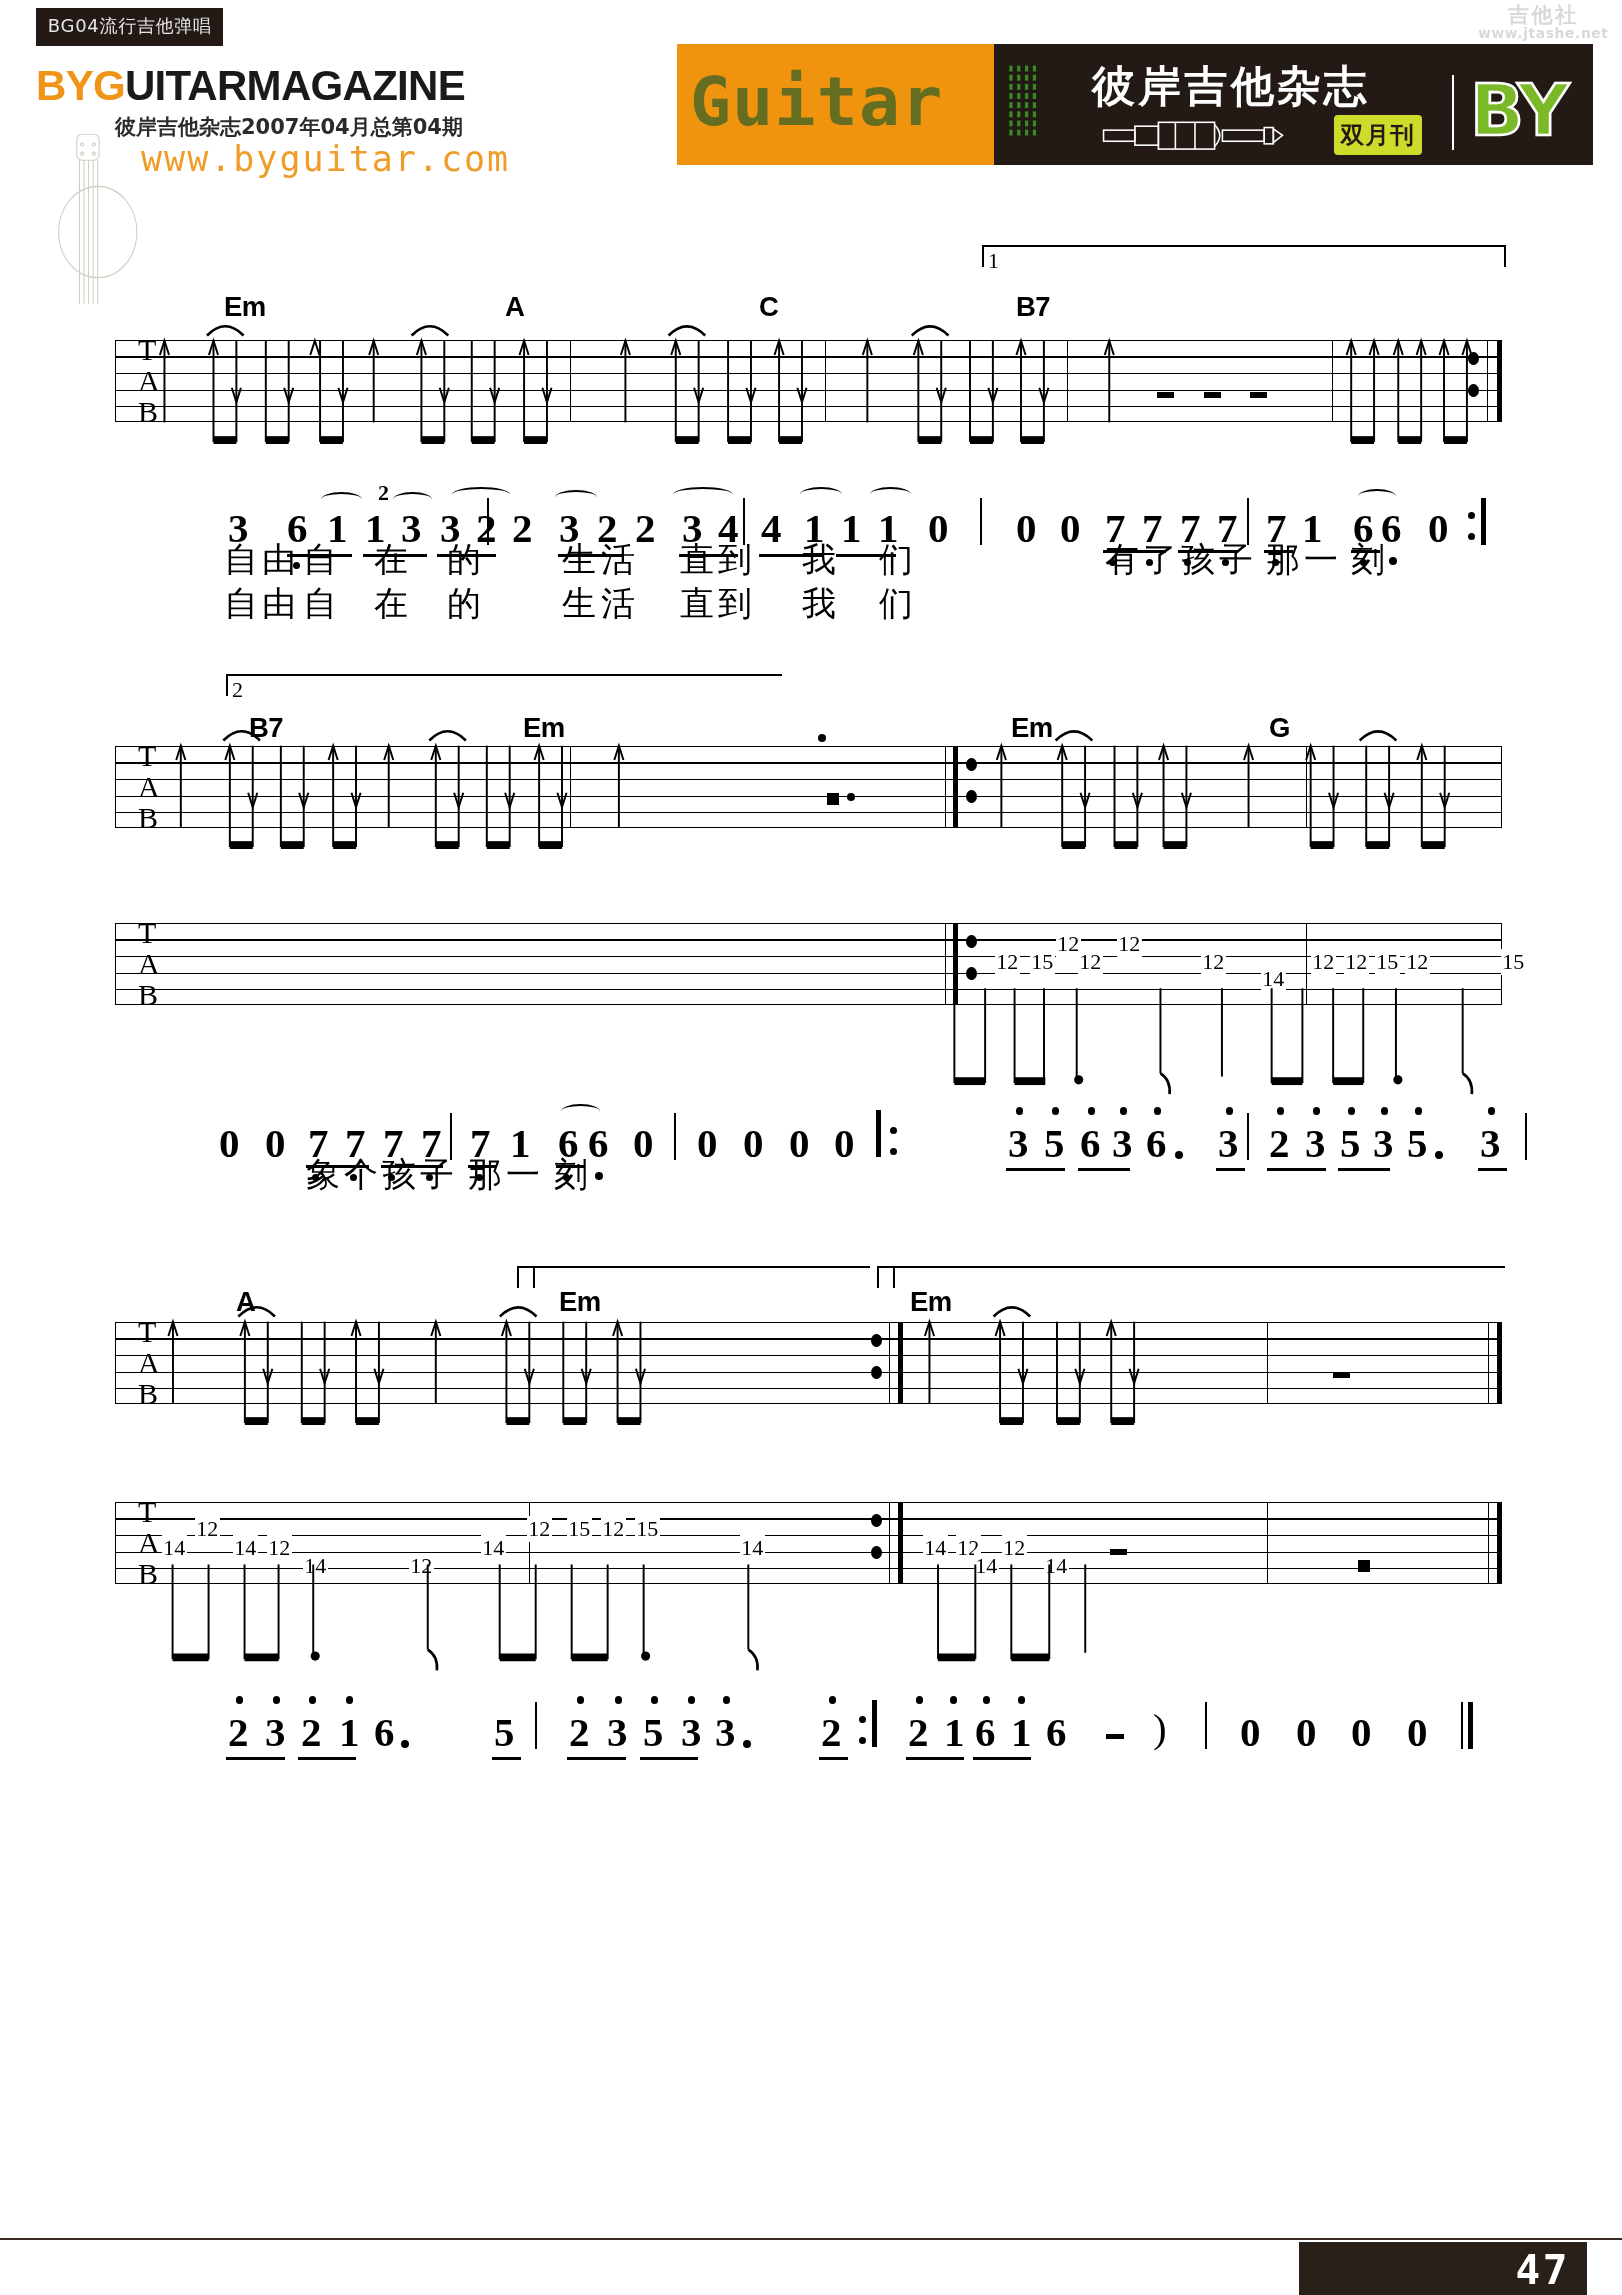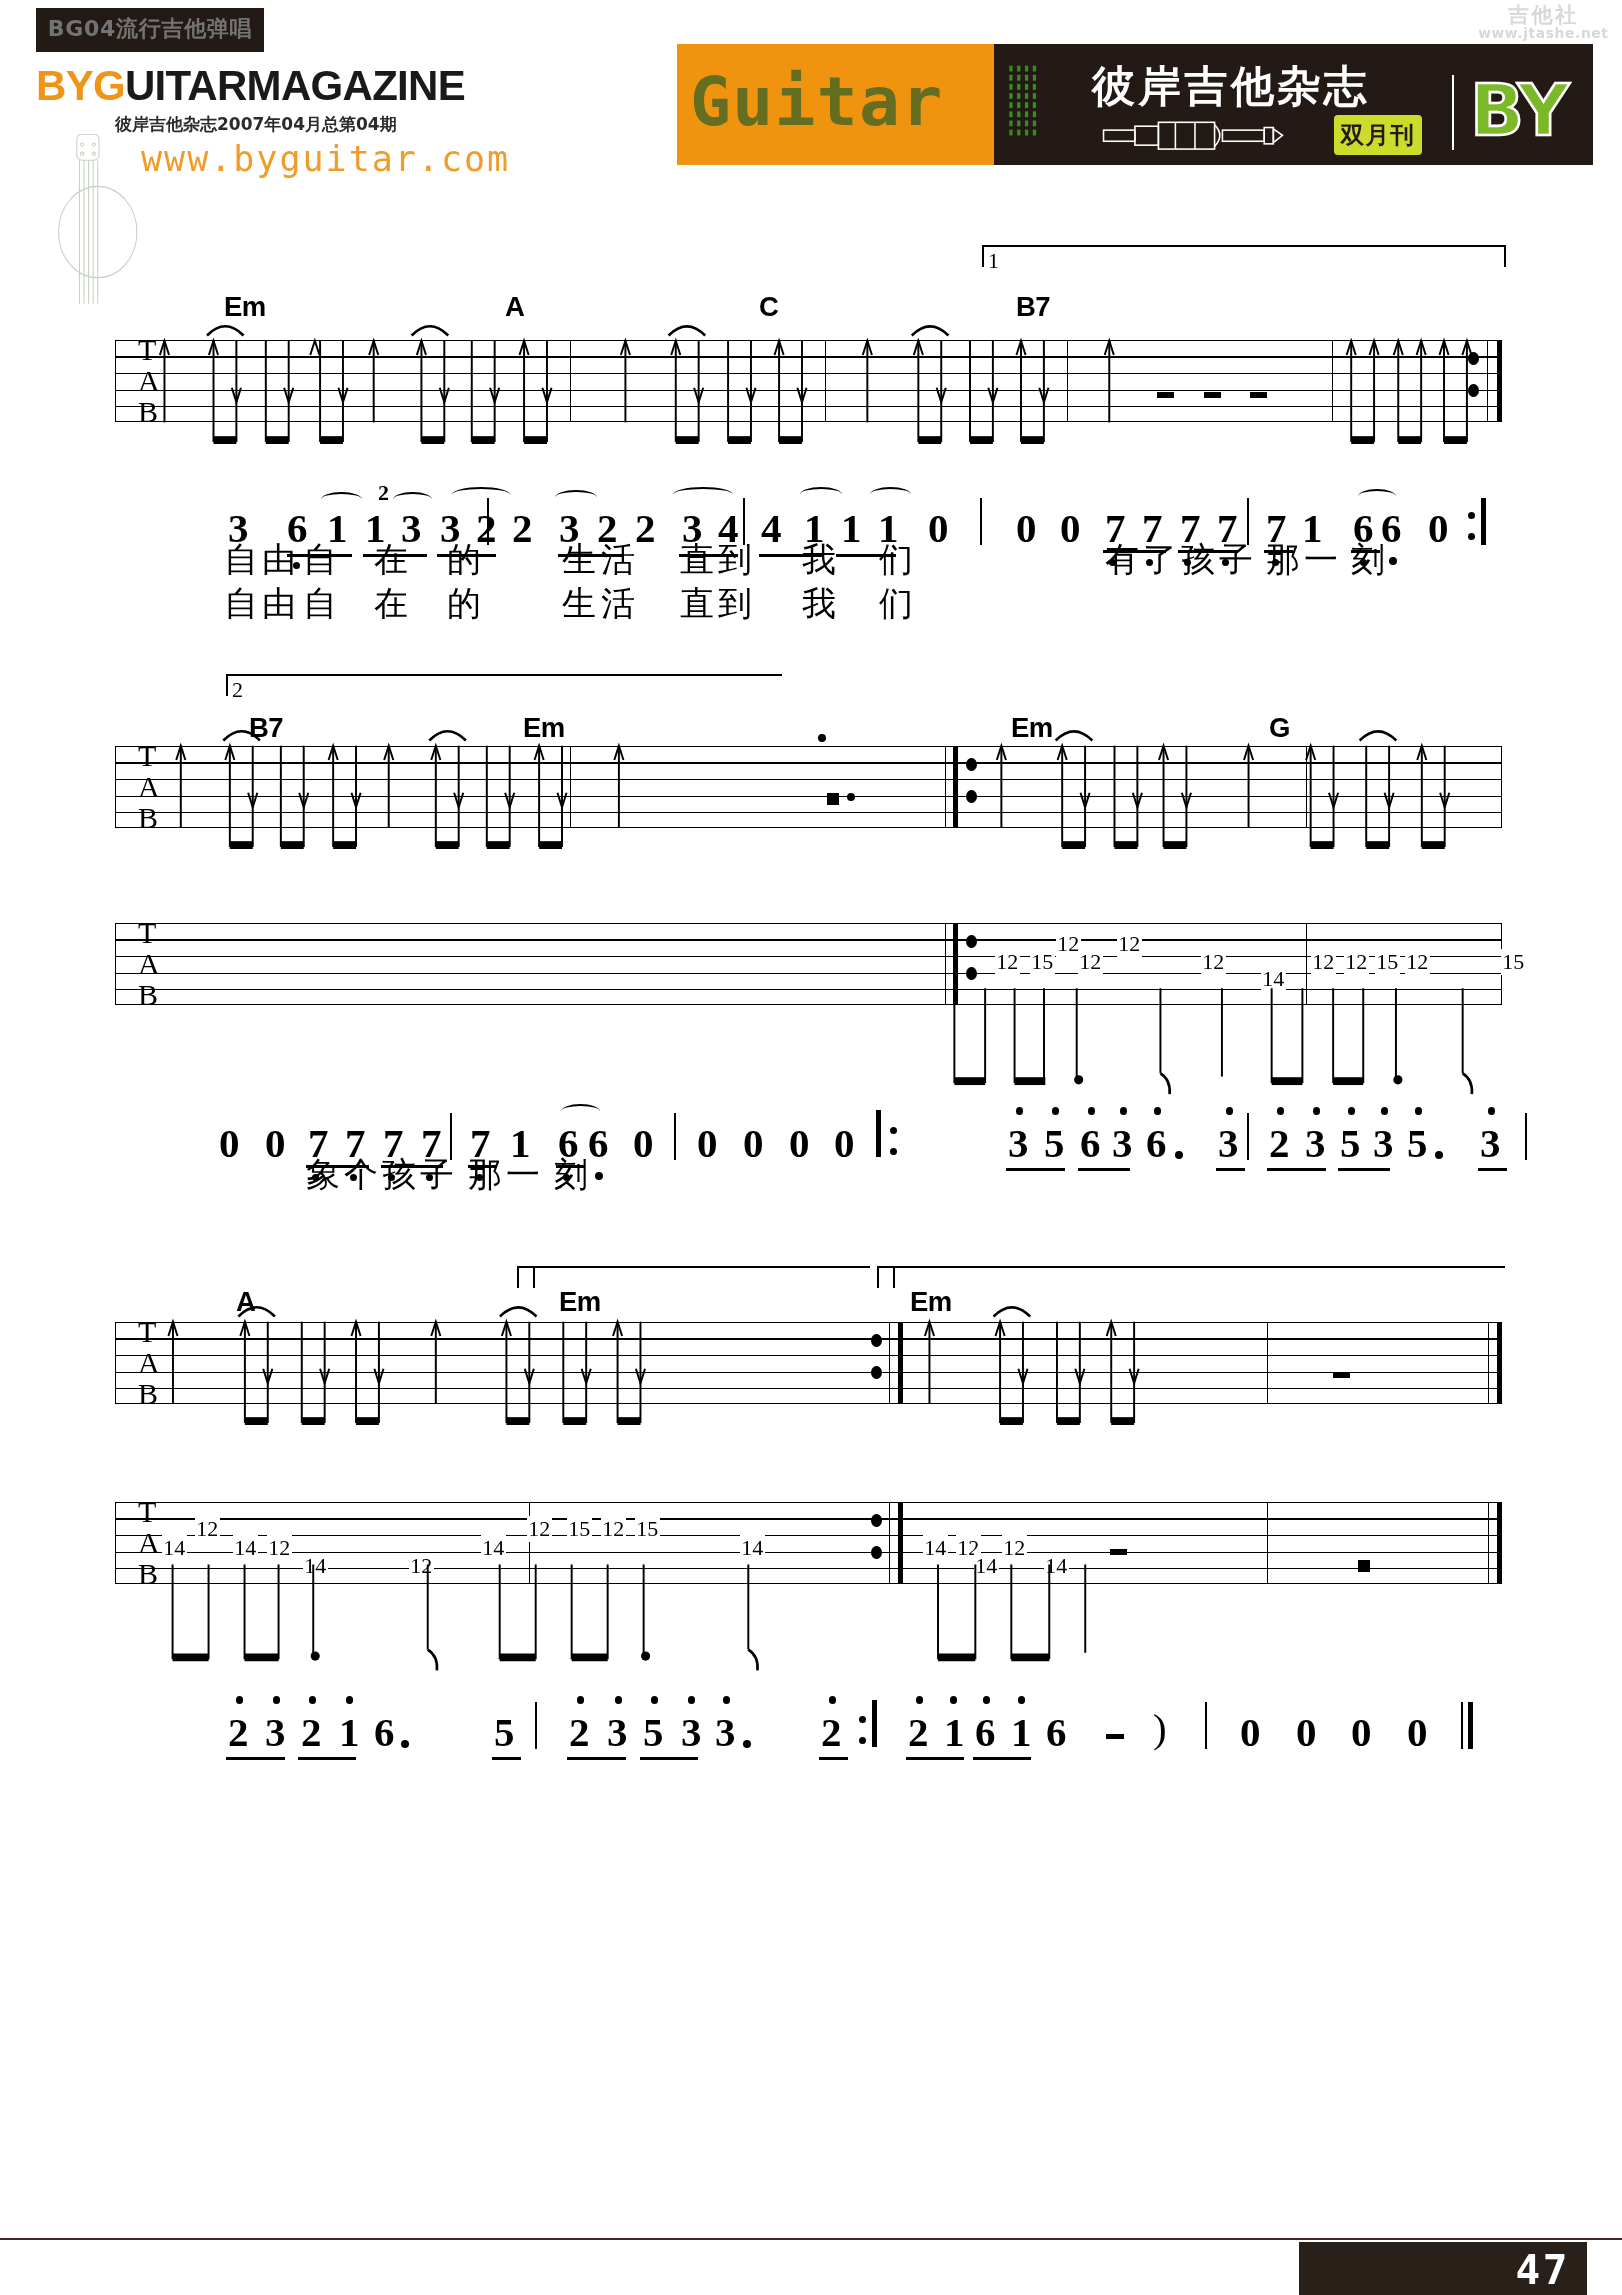--- a/index.html
+++ b/index.html
@@ -1,27 +1,27 @@
 <!DOCTYPE html>
 <html style="font-size:10.5px"><head>
 <meta charset="utf-8">
 <style>
   html,body{margin:0;padding:0;background:#fff;}
   body{width:1623px;height:2295px;position:relative;
        font-family:"Liberation Sans", sans-serif;color:#000;overflow:hidden;}
 
   
-  #hdr-badge{position:absolute;left:36px;top:7.9px;background:#231a15;color:#737373;
-    padding:6.5px 11.8px 7.9px 11.8px;font-size:22px;font-weight:bold;letter-spacing:0.7px;
+  #hdr-badge{position:absolute;left:36px;top:7.9px;background:#231a15;color:#e5e5e5;
+    padding:6.5px 11.8px 7.9px 11.8px;font-size:18px;font-weight:normal;letter-spacing:0.7px;
     font-family:"DejaVu Sans", sans-serif;}
   #brand{position:absolute;left:36px;top:62px;font-size:42px;font-weight:bold;
     letter-spacing:-0.7px;font-family:"Liberation Sans", sans-serif;white-space:nowrap;}
   #brand .o{color:#ef9416;}
   #brand .k{color:#1a1a1a;}
-  #issue{position:absolute;left:115px;top:113px;font-size:17px;font-weight:bold;
+  #issue{position:absolute;left:115px;top:113px;font-size:21px;font-weight:bold;
     color:#2b2b2b;white-space:nowrap;font-family:"DejaVu Sans", sans-serif;text-align:right;}
   #url{position:absolute;left:141px;top:139px;font-size:35px;color:#ef9416;
     font-family:"DejaVu Sans Mono", monospace;letter-spacing:2px;opacity:.92;}
 
   
   #guitar-wm{position:absolute;left:39px;top:134px;width:124px;height:170px;
     opacity:.55;}
 
   
   #masthead{position:absolute;left:677px;top:44px;width:916px;height:121px;

